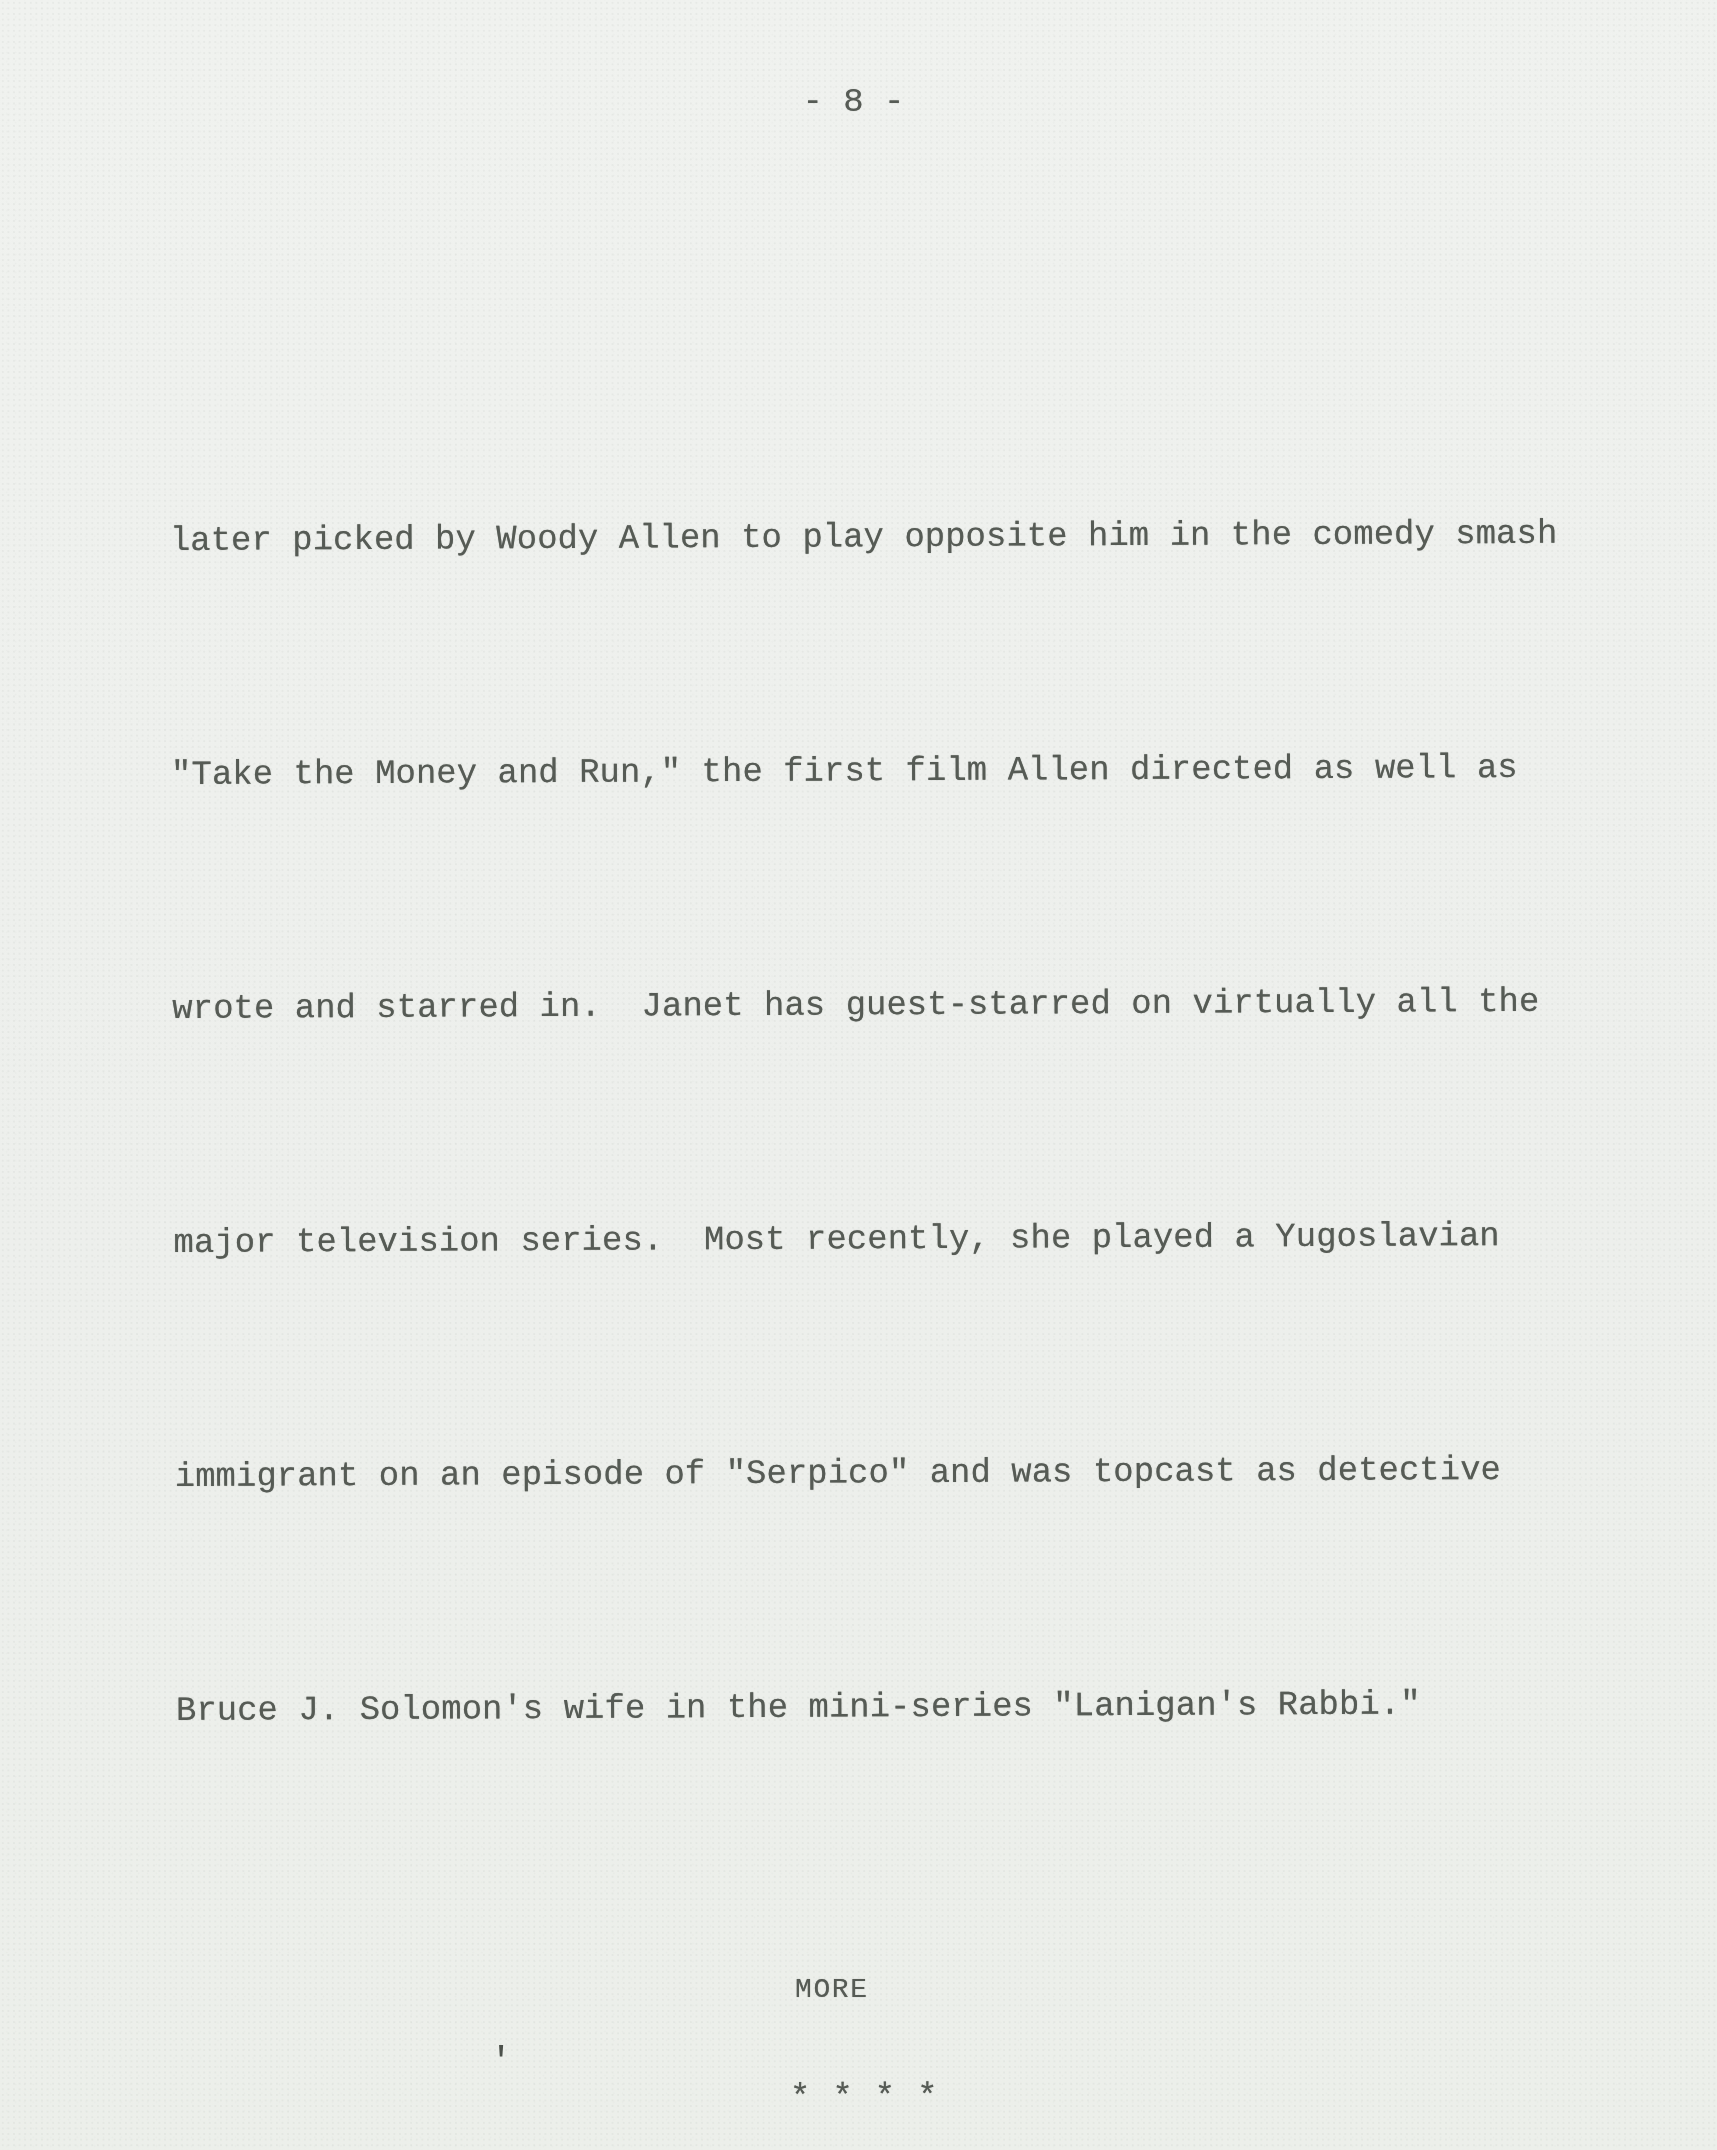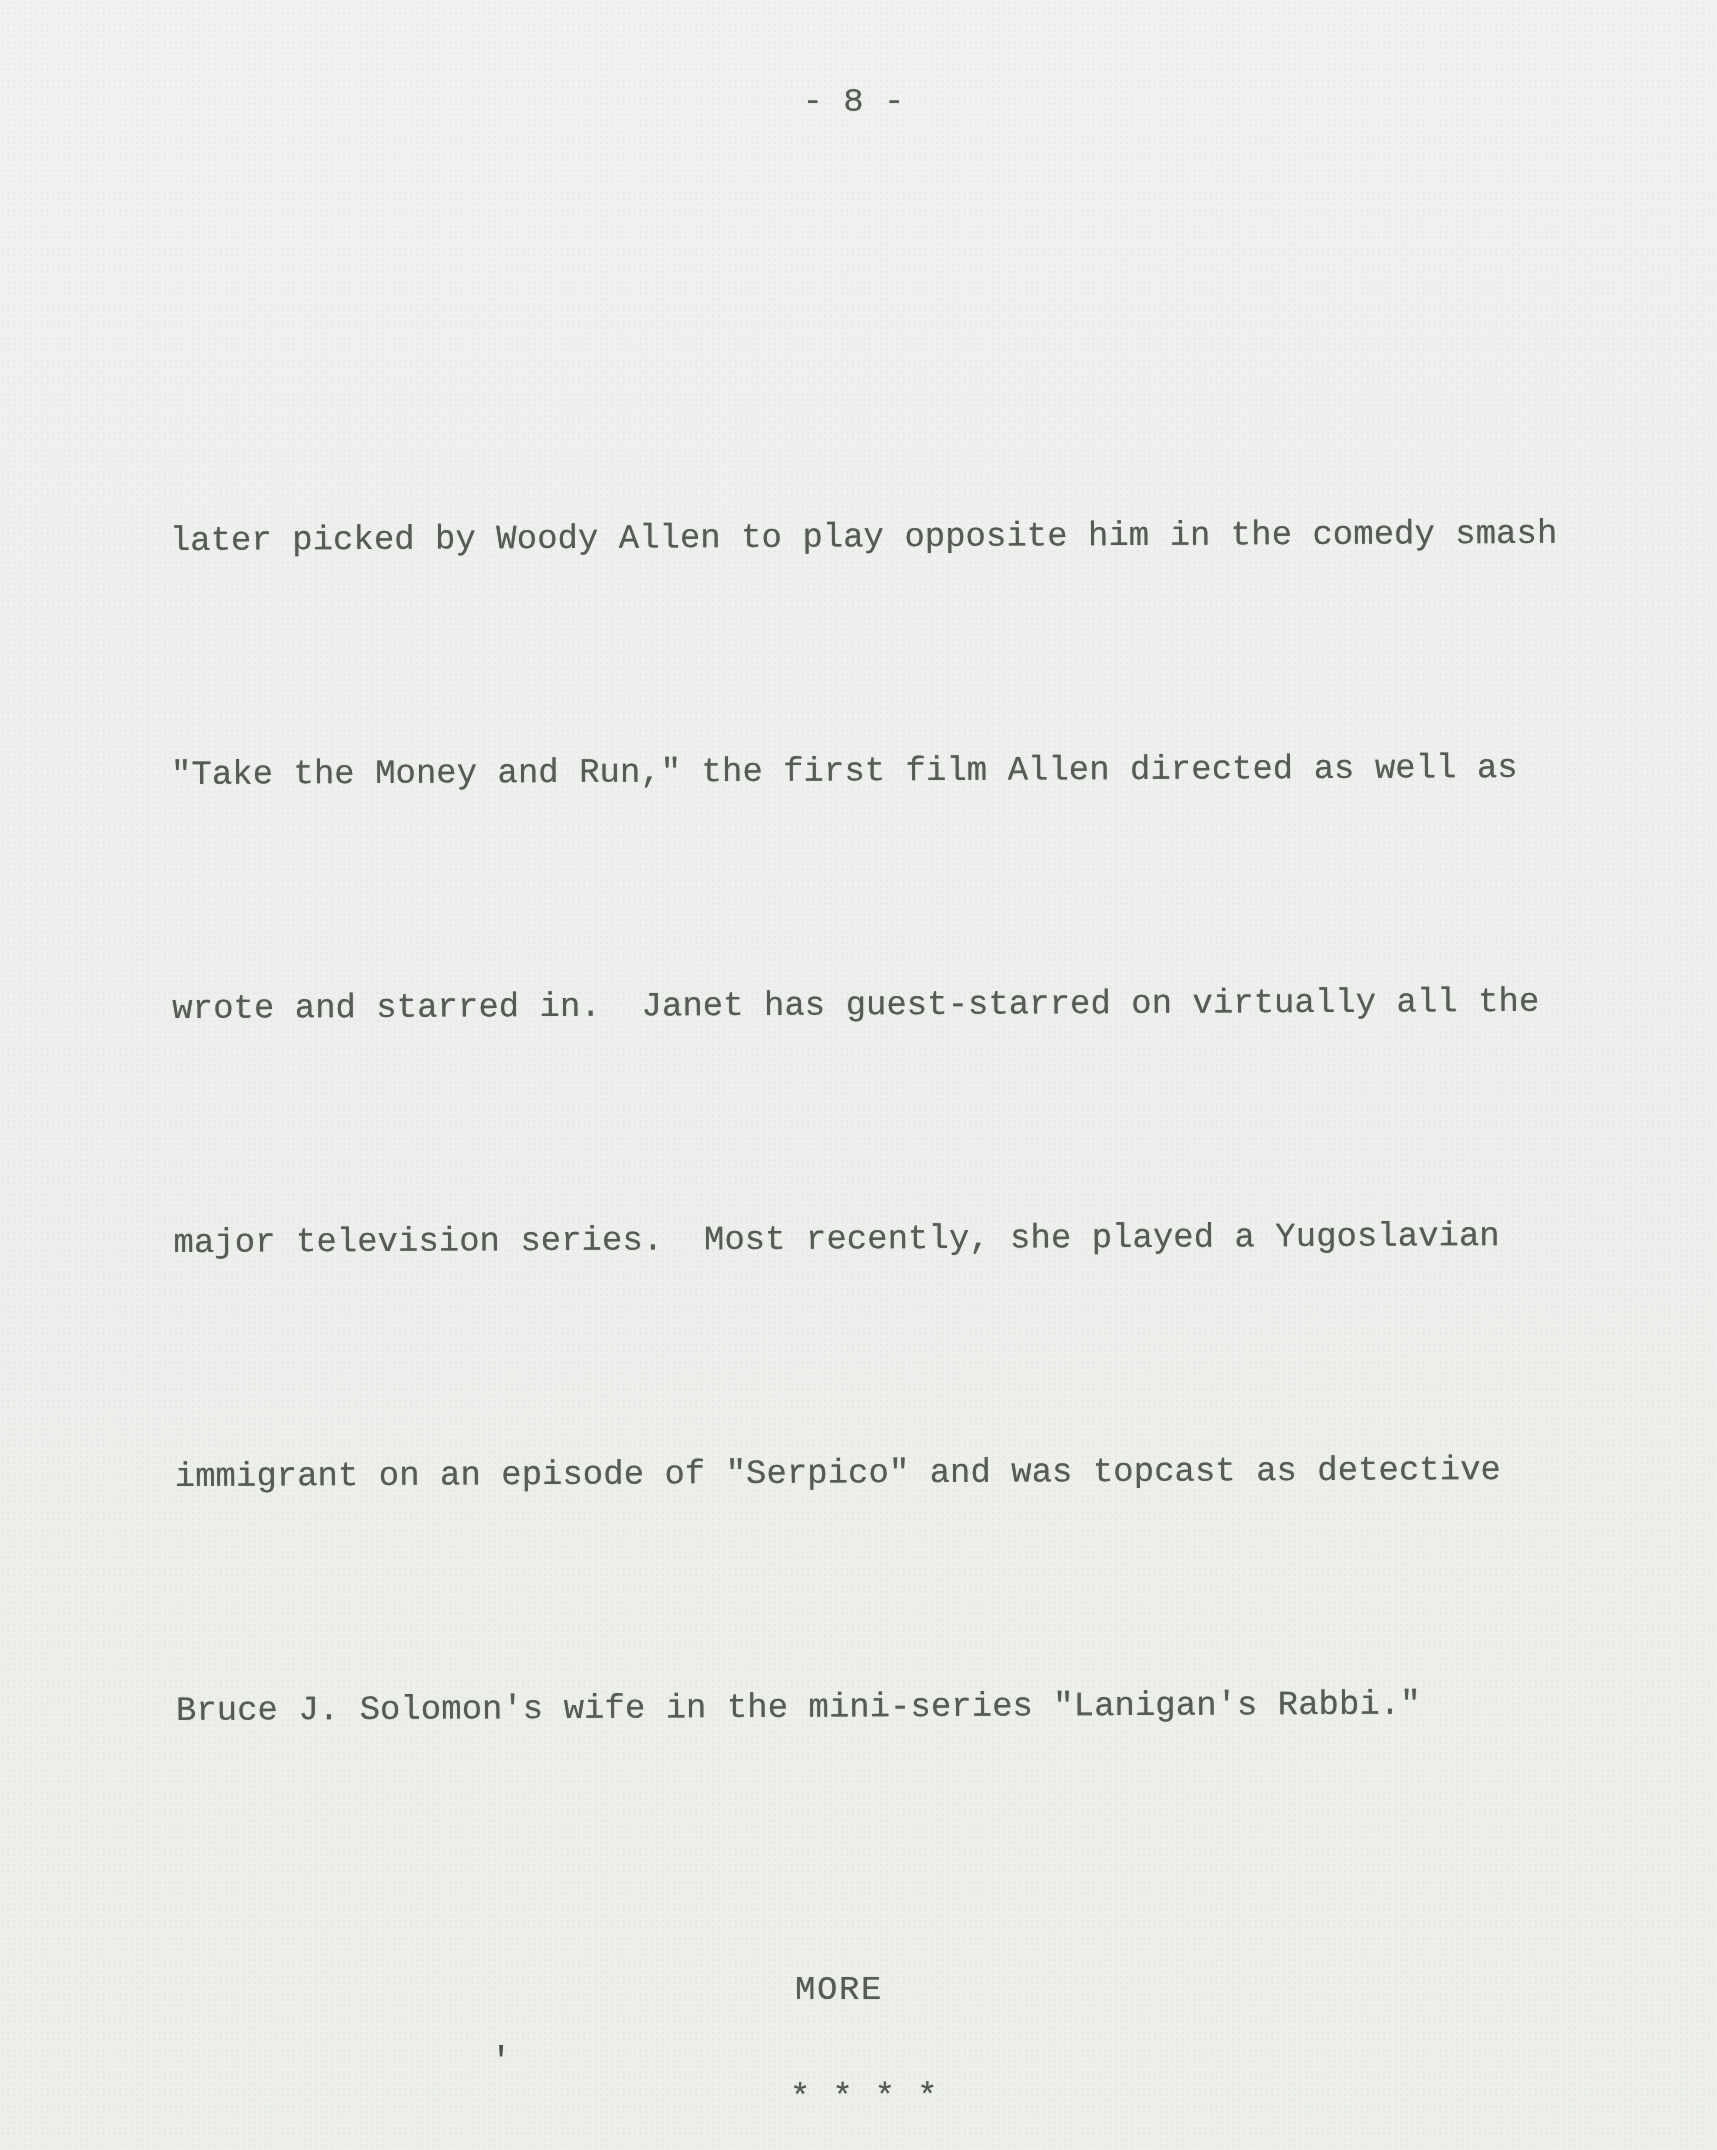--- a/index.html
+++ b/index.html
@@ -44,21 +44,21 @@
     text-shadow: 0 0 0.8px rgba(86,91,85,0.65);
   }
 
   .ln { height: 78px; }
 
   .sep { text-indent: 612px; letter-spacing: 0.8px; }
 
   .more {
     position: absolute;
     left: 795px; top: 1970px;
-    font-size: 34px;
+    font-size: 28px;
     line-height: 40px;
     white-space: pre;
     letter-spacing: 1.6px;
     text-shadow: 0 0 0.8px rgba(86,91,85,0.65);
   }
 
   .stray {
     position: absolute;
     left: 490px; top: 2042px;
     font-size: 37px;

